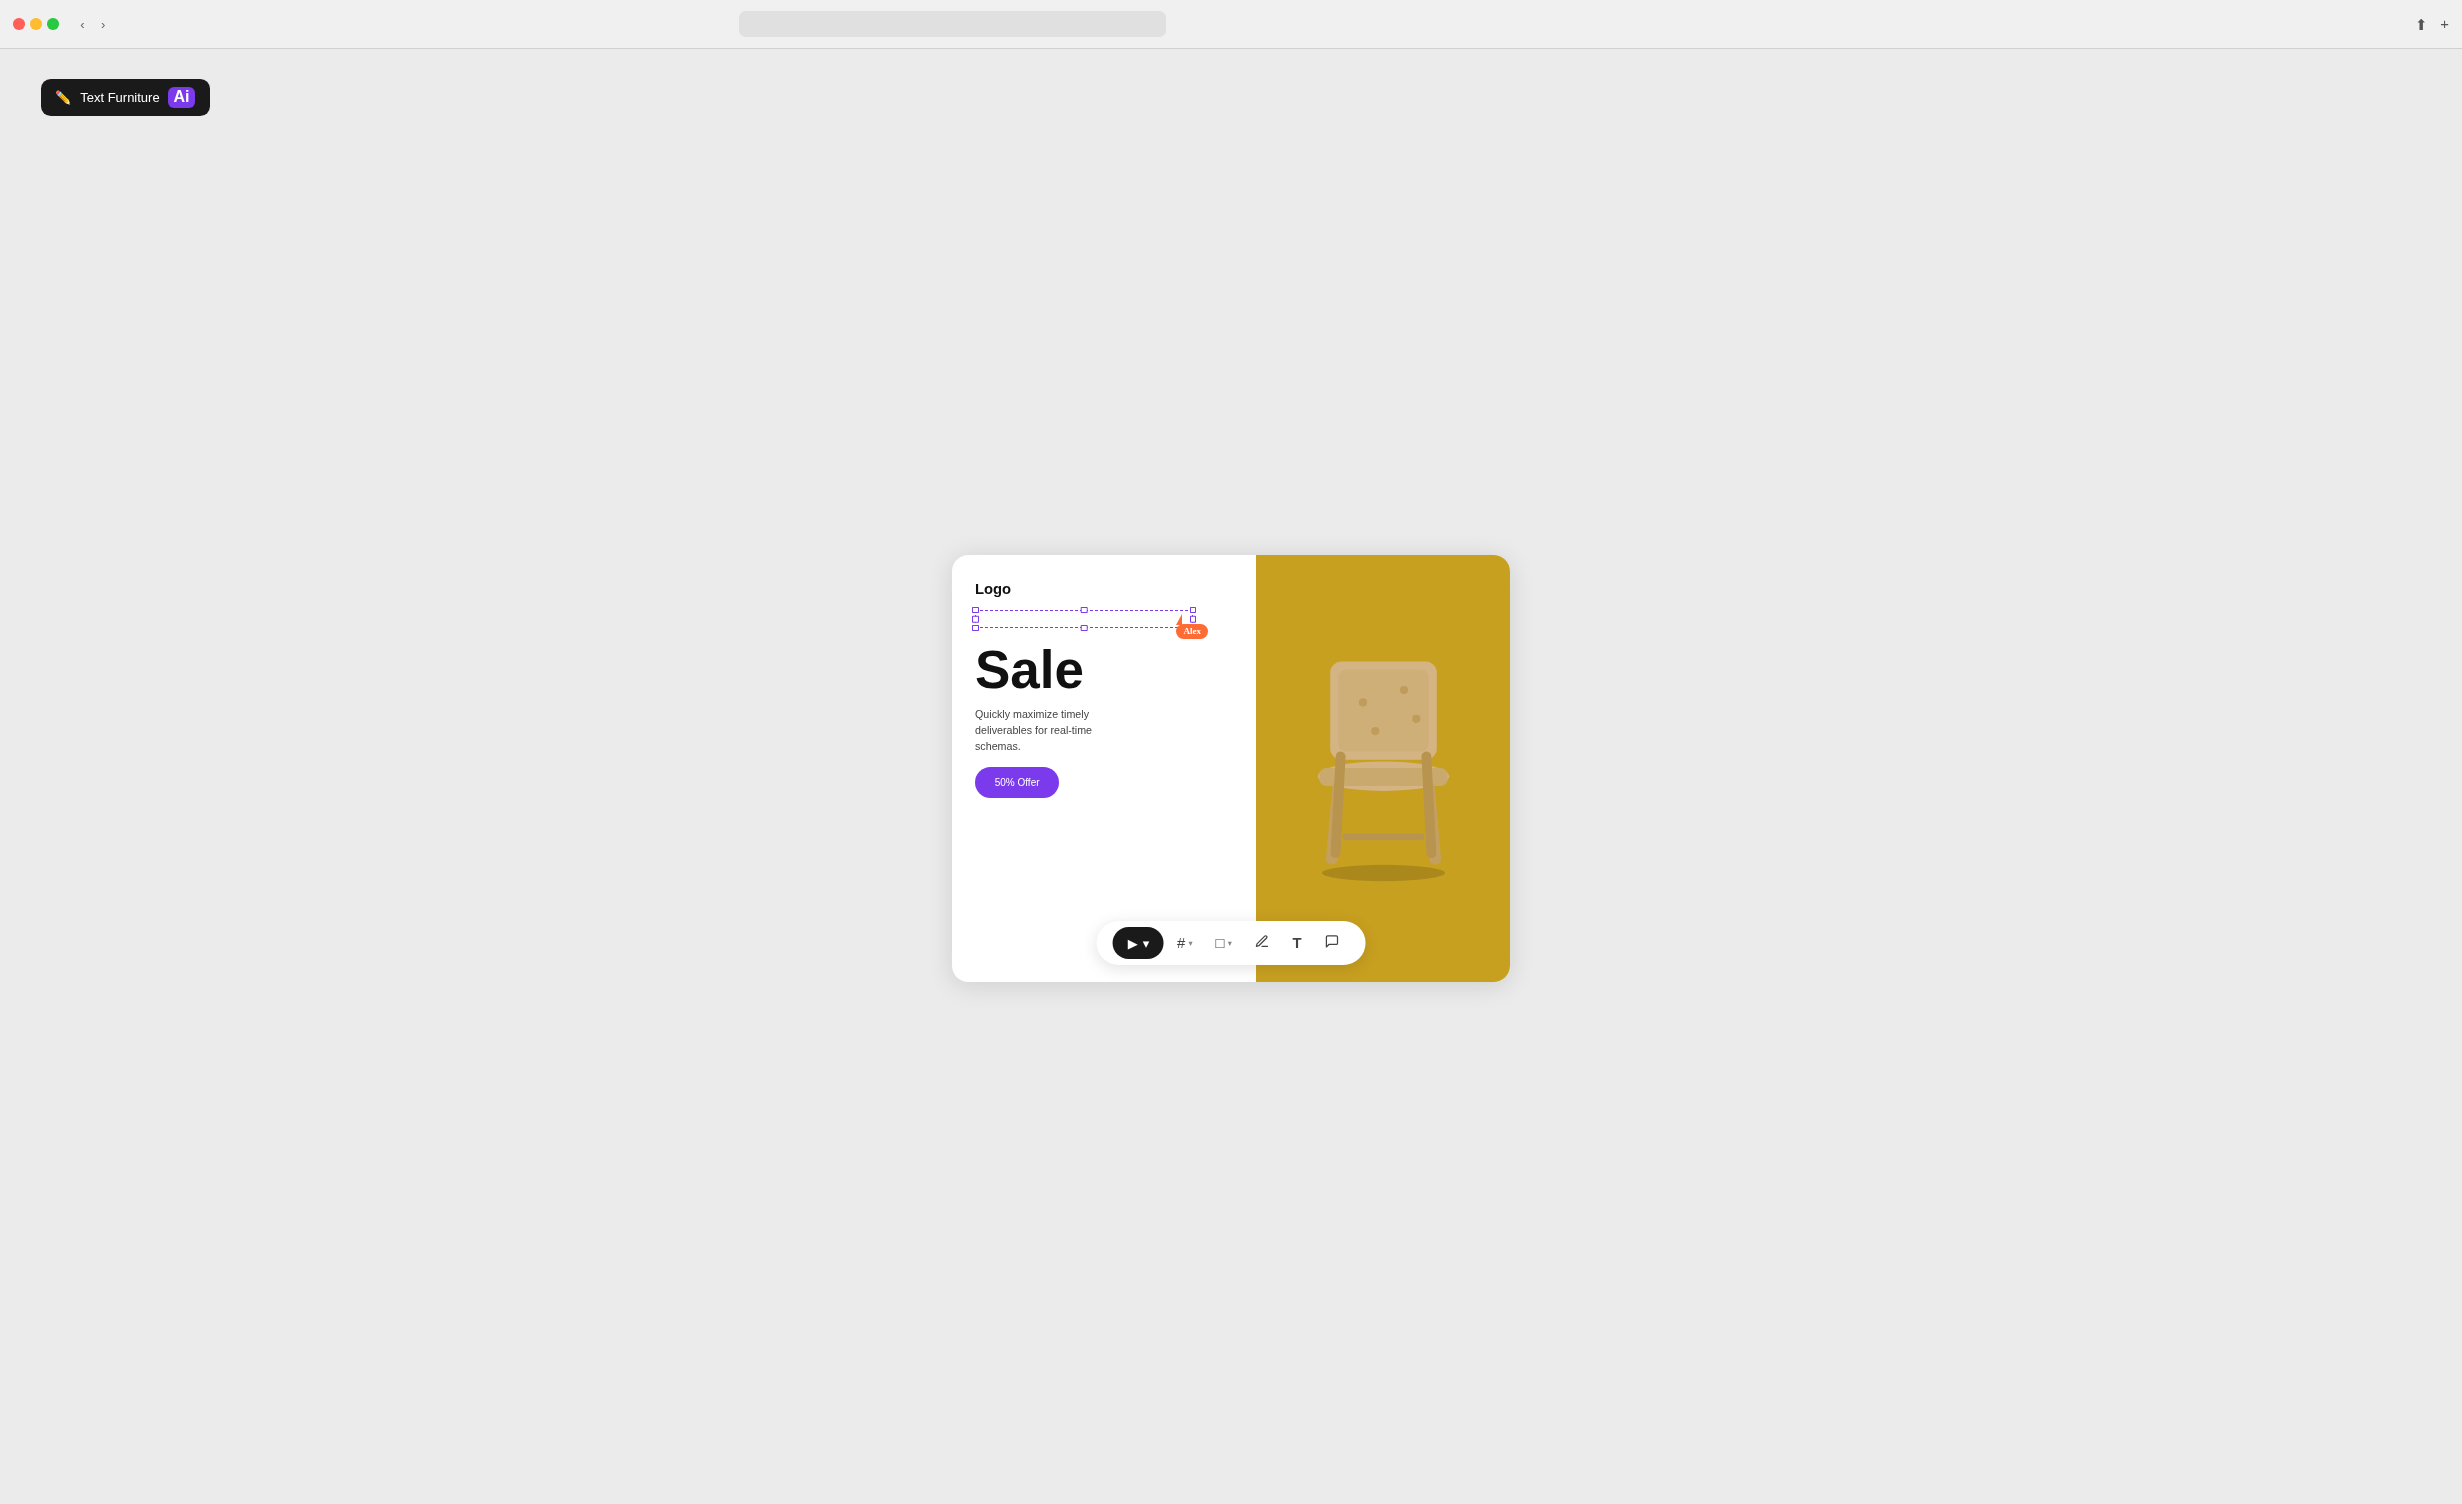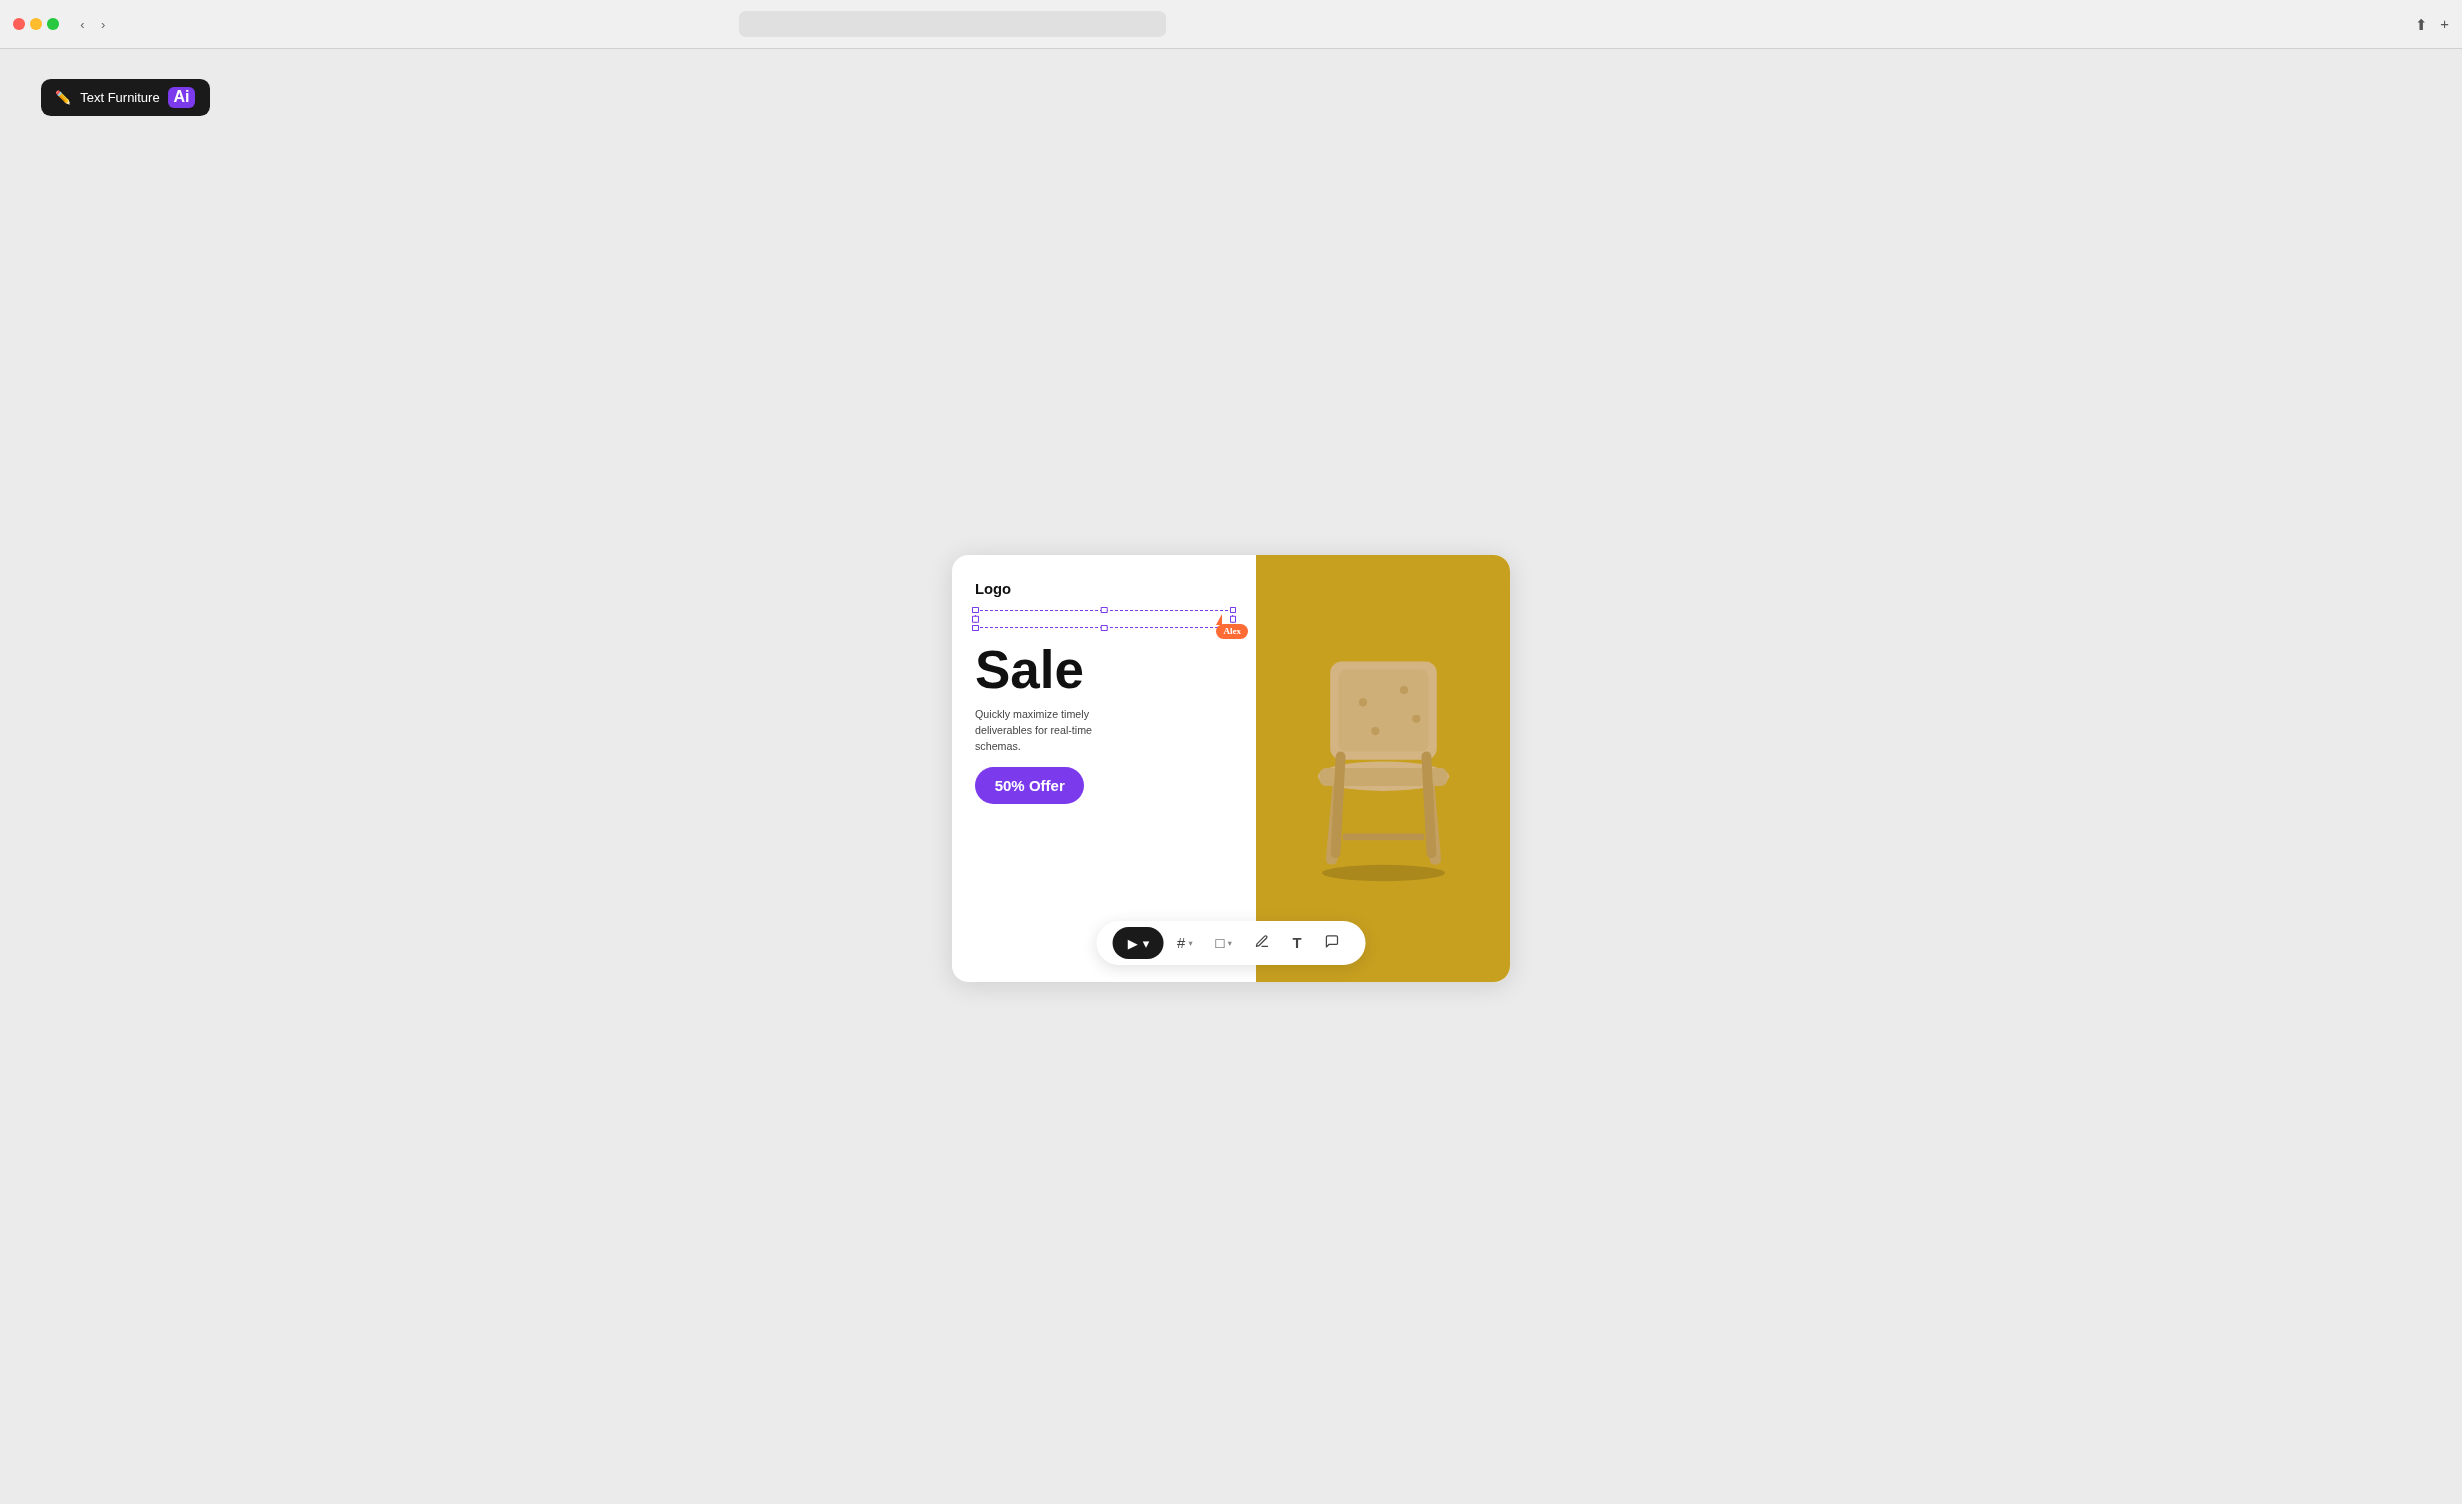--- a/index.html
+++ b/index.html
@@ -145,20 +145,21 @@
     
     .design-card {
       width: 100%;
       height: 100%;
       background: white;
       border-radius: 16.4px;
       overflow: hidden;
       display: flex;
       box-shadow: 0 3.3px 26px rgba(0,0,0,0.12);
       position: relative;
+      gap: 40px;
     }
 
     
     .design-left {
       flex: 1;
       padding: 26px 23px;
       display: flex;
       flex-direction: column;
       gap: 6.6px;
       position: relative;
@@ -249,22 +250,22 @@
       max-width: 156px;
       margin-top: 3.3px;
     }
 
     .offer-button {
       background: #7c3aed;
       color: white;
       border: none;
       border-radius: 24.6px;
       padding: 9.8px 19.7px;
-      font-size: 15px;
-      font-weight: 700;
+      font-size: 10px;
+      font-weight: 400;
       cursor: pointer;
       width: fit-content;
       margin-top: 6.6px;
     }
 
     
     .design-right {
       width: 254px;
       background: #c8a020;
       border-radius: 0 13px 13px 0;

